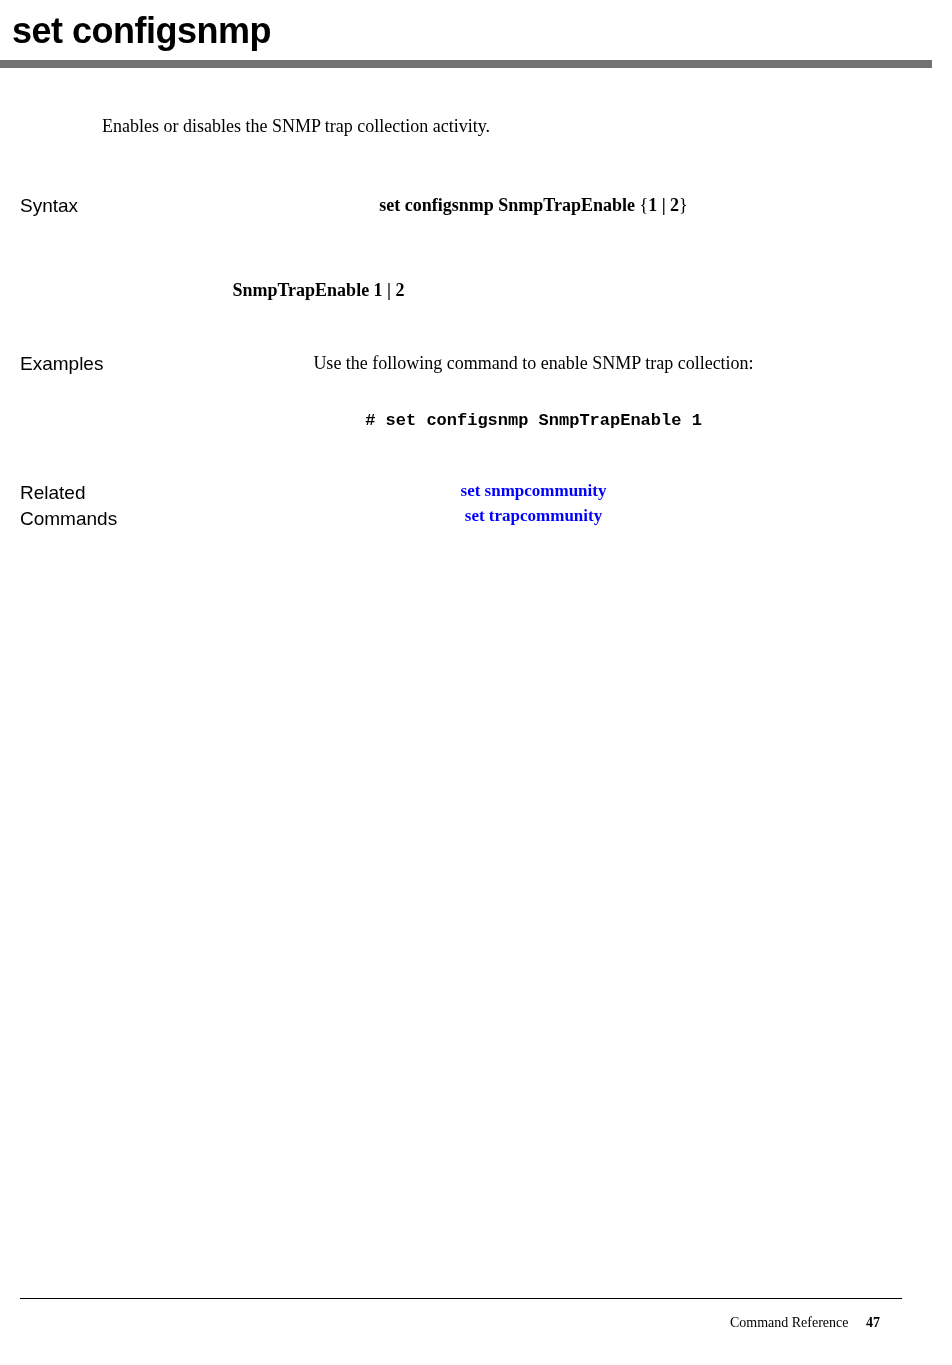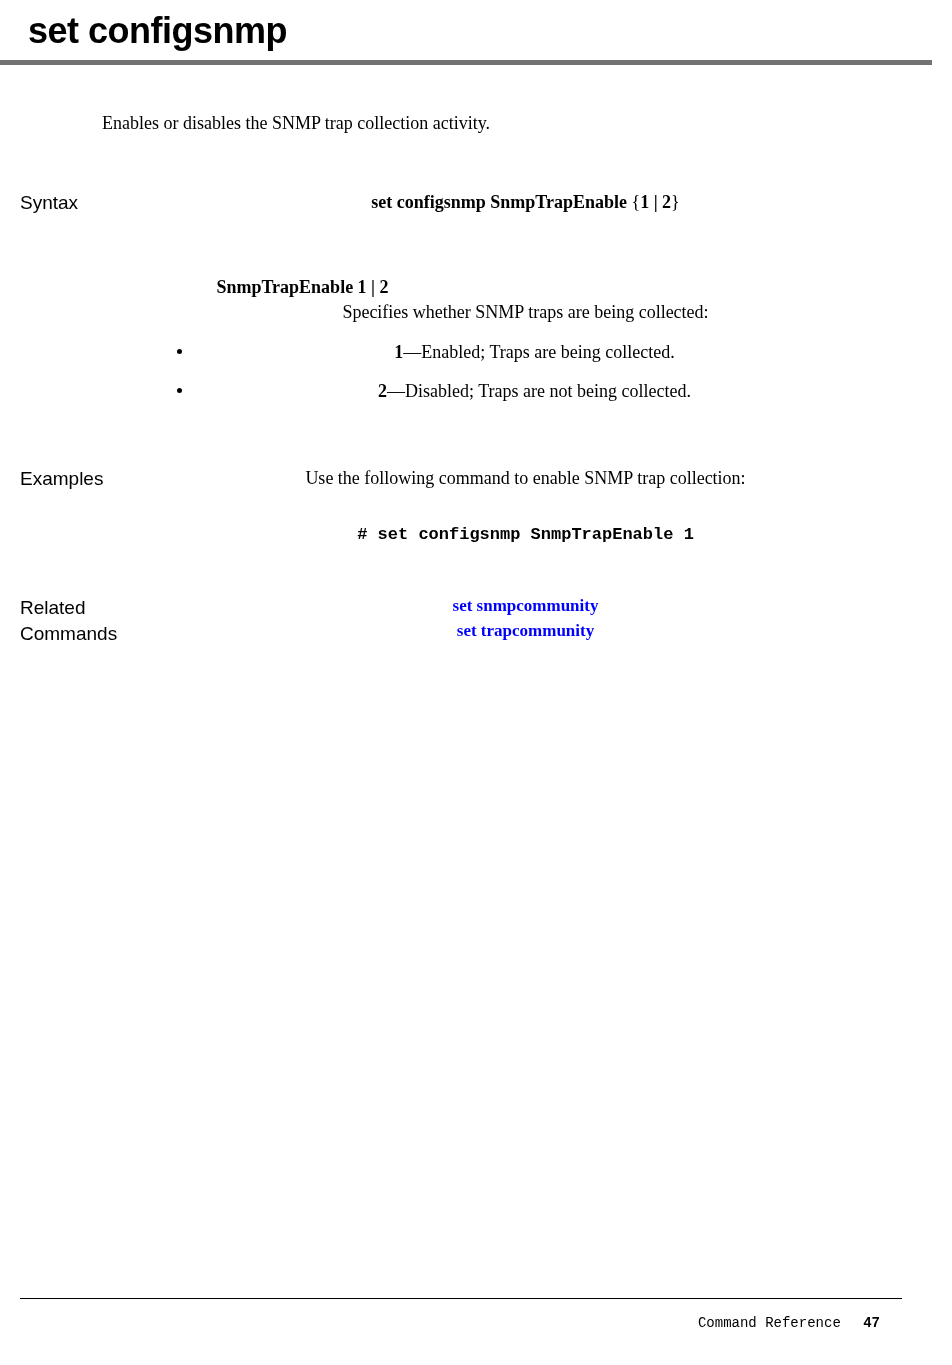--- a/index.html
+++ b/index.html
@@ -13,36 +13,37 @@
       background: #ffffff;
       font-family: "Times New Roman", Times, serif;
       color: #000000;
       position: relative;
       padding: 0;
     }
     .page-title {
       font-family: Arial, Helvetica, sans-serif;
       font-size: 36px;
       font-weight: bold;
-      padding: 10px 0 8px 28px;
-      border-bottom: 5px solid #737373;
+      padding: 10px 0 8px 12px;
+      border-bottom: 8px solid #737373;
       margin: 0 20px 0 0;
       letter-spacing: -0.5px;
     }
     .content {
       padding: 48px 76px 0 20px;
     }
     .intro {
       font-size: 18px;
       margin-left: 82px;
       margin-bottom: 56px;
     }
     .section {
       display: flex;
       margin-bottom: 48px;
+      gap: 16px;
     }
     .section-label {
       width: 155px;
       flex-shrink: 0;
       font-family: Arial, Helvetica, sans-serif;
       font-size: 19px;
       font-weight: normal;
       line-height: 1.35;
     }
     .section-body {
@@ -112,21 +113,21 @@
       color: #0000ff;
       font-weight: bold;
       text-decoration: none;
       font-size: 17px;
       line-height: 1.35;
     }
     .footer {
       position: absolute;
       bottom: 34px;
       right: 72px;
-      font-family: Liberation Mono, monospace;
+      font-family: Liberation Serif, serif;
       font-size: 14px;
       margin-left: 12px;
     }
     .footer .page-num {
       font-weight: bold;
       margin-left: 14px;
     }
     .footer-rule {
       position: absolute;
       bottom: 66px;
@@ -146,27 +147,20 @@
 
   <div class="section">
     <div class="section-label">Syntax</div>
     <div class="section-body">
       <div class="syntax-line">
         <span>set configsnmp SnmpTrapEnable </span><span class="braces">{</span><span>1 | 2</span><span class="braces">}</span>
       </div>
 
       <div class="param-row">
         <div class="param-name">SnmpTrapEnable 1 | 2</div>
-        <div class="param-desc">
-          <span>Specifies whether SNMP traps are being collected:</span>
-          <ul class="bullet-list">
-            <li><span class="bullet-bold">1</span><span>—Enabled; Traps are being collected.</span></li>
-            <li><span class="bullet-bold">2</span><span>—Disabled; Traps are not being collected.</span></li>
-          </ul>
-        </div>
       </div>
     </div>
   </div>
 
 
   <div class="section">
     <div class="section-label">Examples</div>
     <div class="section-body">
       <p class="examples-text">Use the following command to enable SNMP trap collection:</p>
       <div class="code-line"># set configsnmp SnmpTrapEnable 1</div>

